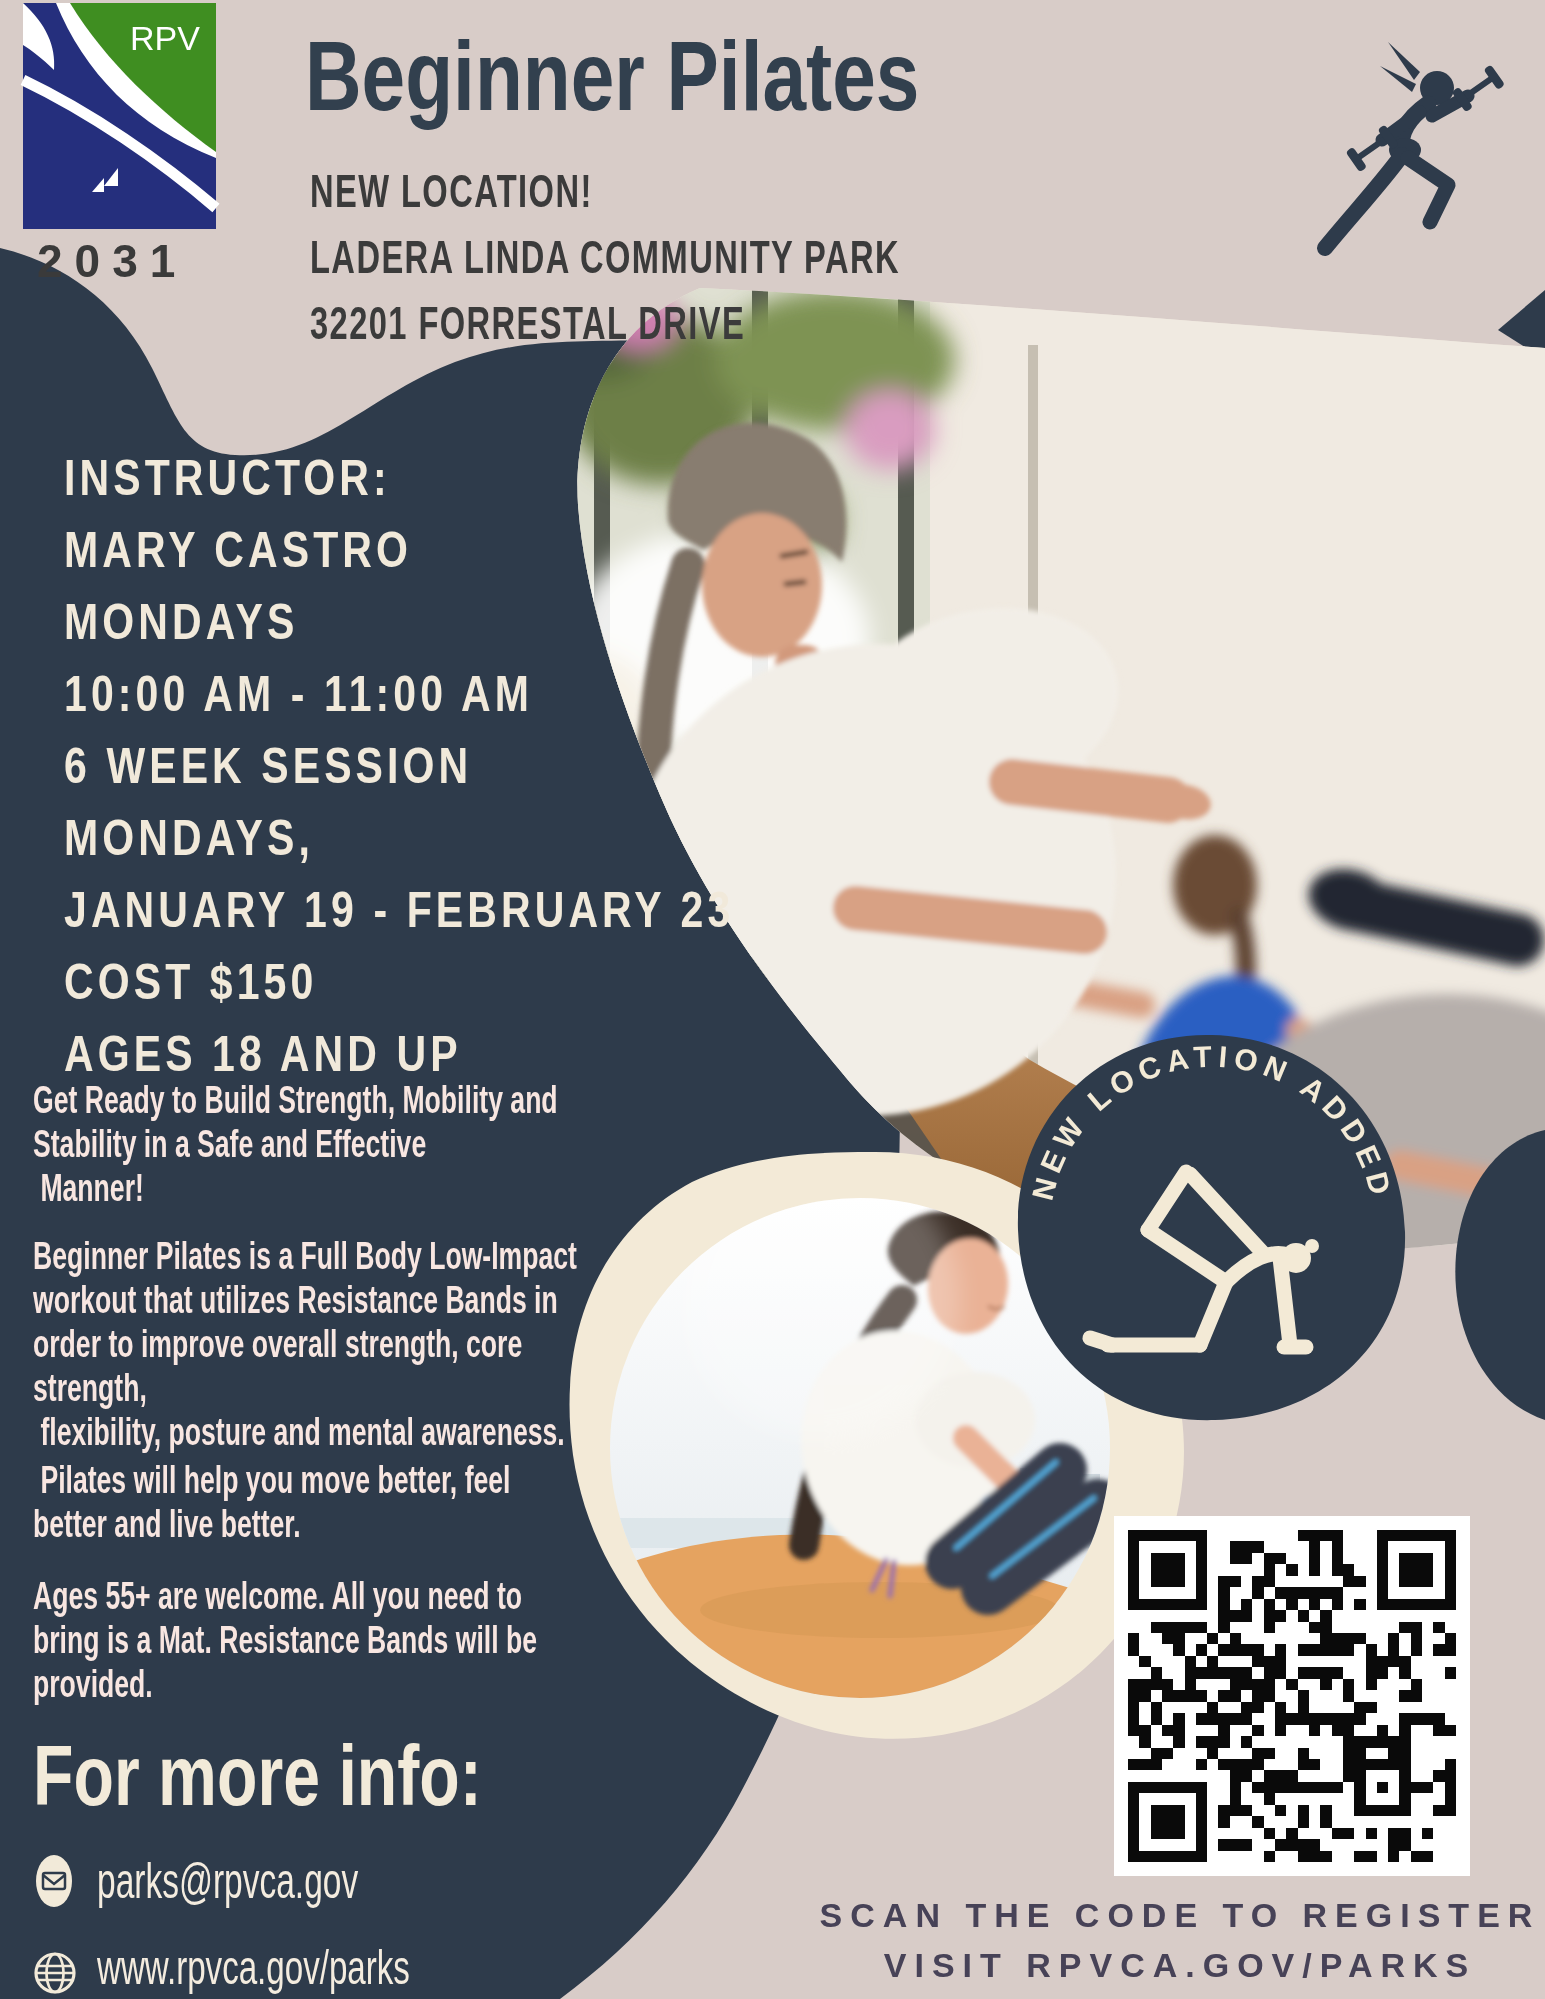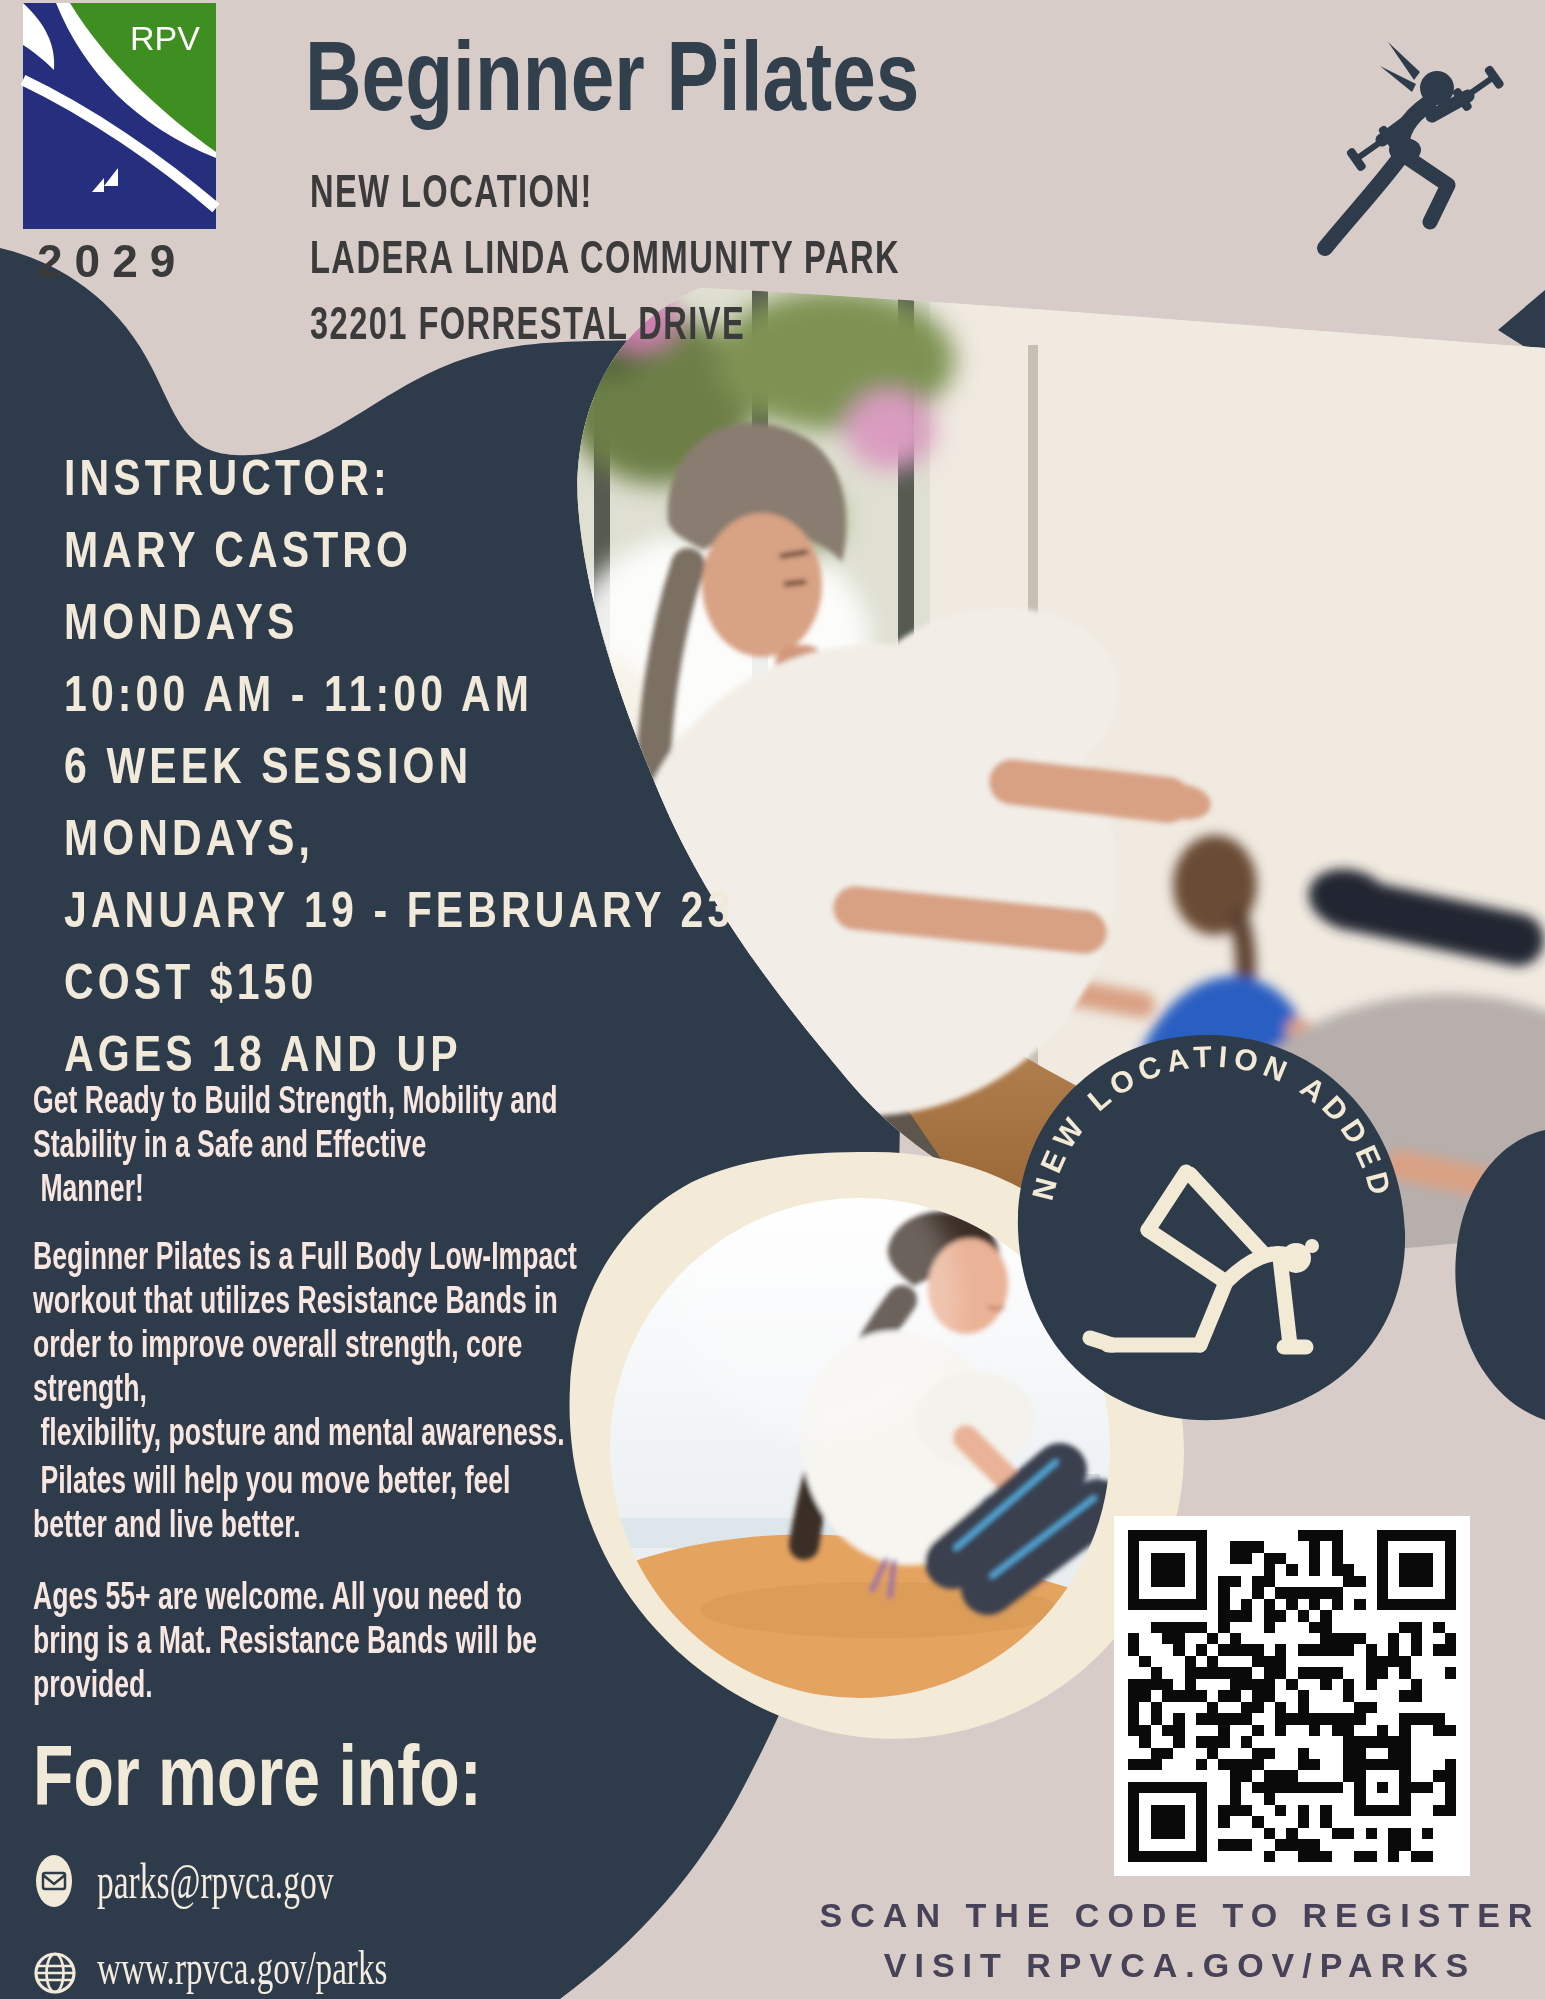--- a/index.html
+++ b/index.html
@@ -13,21 +13,21 @@
   .pre{white-space:pre;}
   
   .title{left:305px;top:26px;font-size:98px;line-height:100px;font-weight:700;color:#32404e;transform:scaleX(.80);letter-spacing:0;}
   .subtitle{left:310px;top:158px;font-size:46px;line-height:66px;font-weight:700;color:#3b3b3b;letter-spacing:2px;transform:scaleX(.71);}
   .year{left:37px;top:234px;font-size:46px;font-weight:700;color:#3a3a3a;letter-spacing:12px;}
   
   .details{left:64px;top:442px;font-size:50px;line-height:72px;font-weight:700;color:#f1e9da;letter-spacing:5px;transform:scaleX(.82);}
   .para{left:33px;font-size:38px;line-height:44px;font-weight:700;color:#f8e6e1;transform:scaleX(.70);}
   .p1{top:1078px;} .p2{top:1234px;} .p3{top:1458px;} .p4{top:1574px;}
   .more{left:33px;top:1730px;font-size:86px;line-height:90px;font-weight:700;color:#f2ead9;transform:scaleX(.77);}
-  .contact-row{position:absolute;z-index:2;display:flex;align-items:center;font-family:Liberation Serif, serif;}
+  .contact-row{position:absolute;z-index:2;display:flex;align-items:center;}
   .row-email{left:35px;top:1852px;}
   .row-web{left:33px;top:1940px;align-items:flex-end;}
   .contact-ic{flex:0 0 auto;}
   .contact-txt{font-size:50px;font-weight:400;color:#f4ecdf;transform-origin:0 50%;transform:scaleX(.67);margin-left:24px;white-space:pre;}
   .row-web .contact-txt{font-size:48px;transform:scaleX(.69);margin-left:20px;}
   
   .scan{left:810px;width:740px;text-align:center;font-weight:700;color:#474257;letter-spacing:8px;font-size:34px;}
   .scan1{top:1896px;} .scan2{top:1946px;}
   
   .qr{position:absolute;z-index:2;left:1114px;top:1516px;width:356px;height:360px;background:#ffffff;}
@@ -236,21 +236,21 @@
       </g>
       <path d="M 1402 155 C 1380 185 1352 215 1325 248" stroke-width="16" fill="none" stroke-linecap="round"></path>
       <path d="M 1408 158 L 1448 185 L 1430 222" stroke-width="15" fill="none" stroke-linecap="round" stroke-linejoin="round"></path>
     </g>
   </svg>
 
   <div class="txt title">Beginner Pilates</div>
   <div class="txt subtitle pre">NEW LOCATION!
 LADERA LINDA COMMUNITY PARK
 32201 FORRESTAL DRIVE</div>
-  <div class="txt year">2029</div>
+  <div class="txt year">2031</div>
 
   <div class="txt details pre">INSTRUCTOR:
 MARY CASTRO
 MONDAYS
 10:00 AM - 11:00 AM
 6 WEEK SESSION
 MONDAYS,
 JANUARY 19 - FEBRUARY 23
 COST $150
 AGES 18 AND UP</div>

